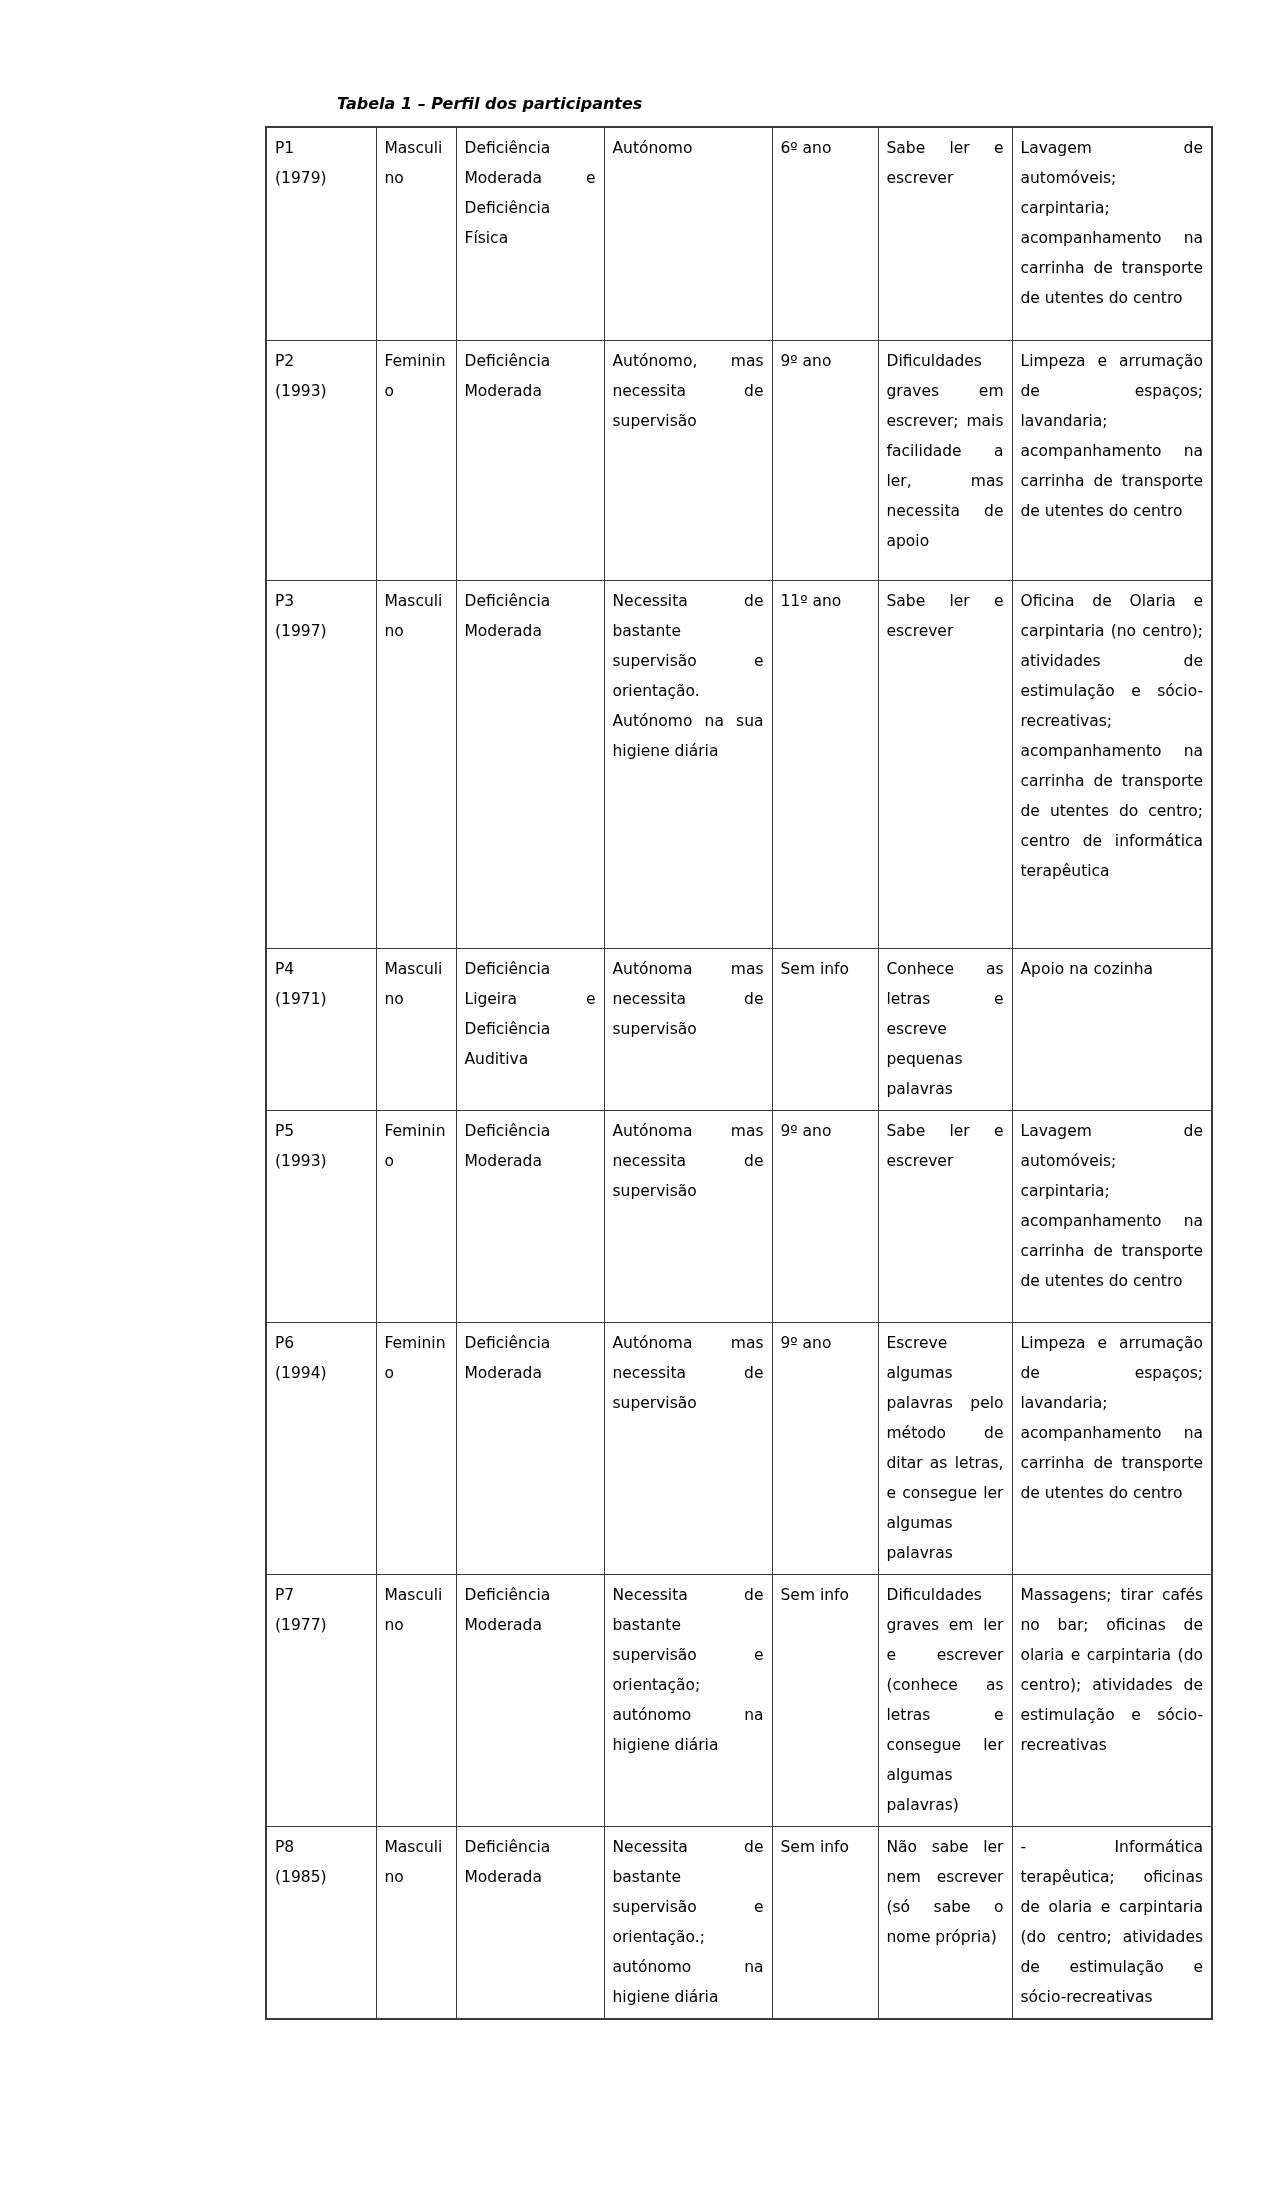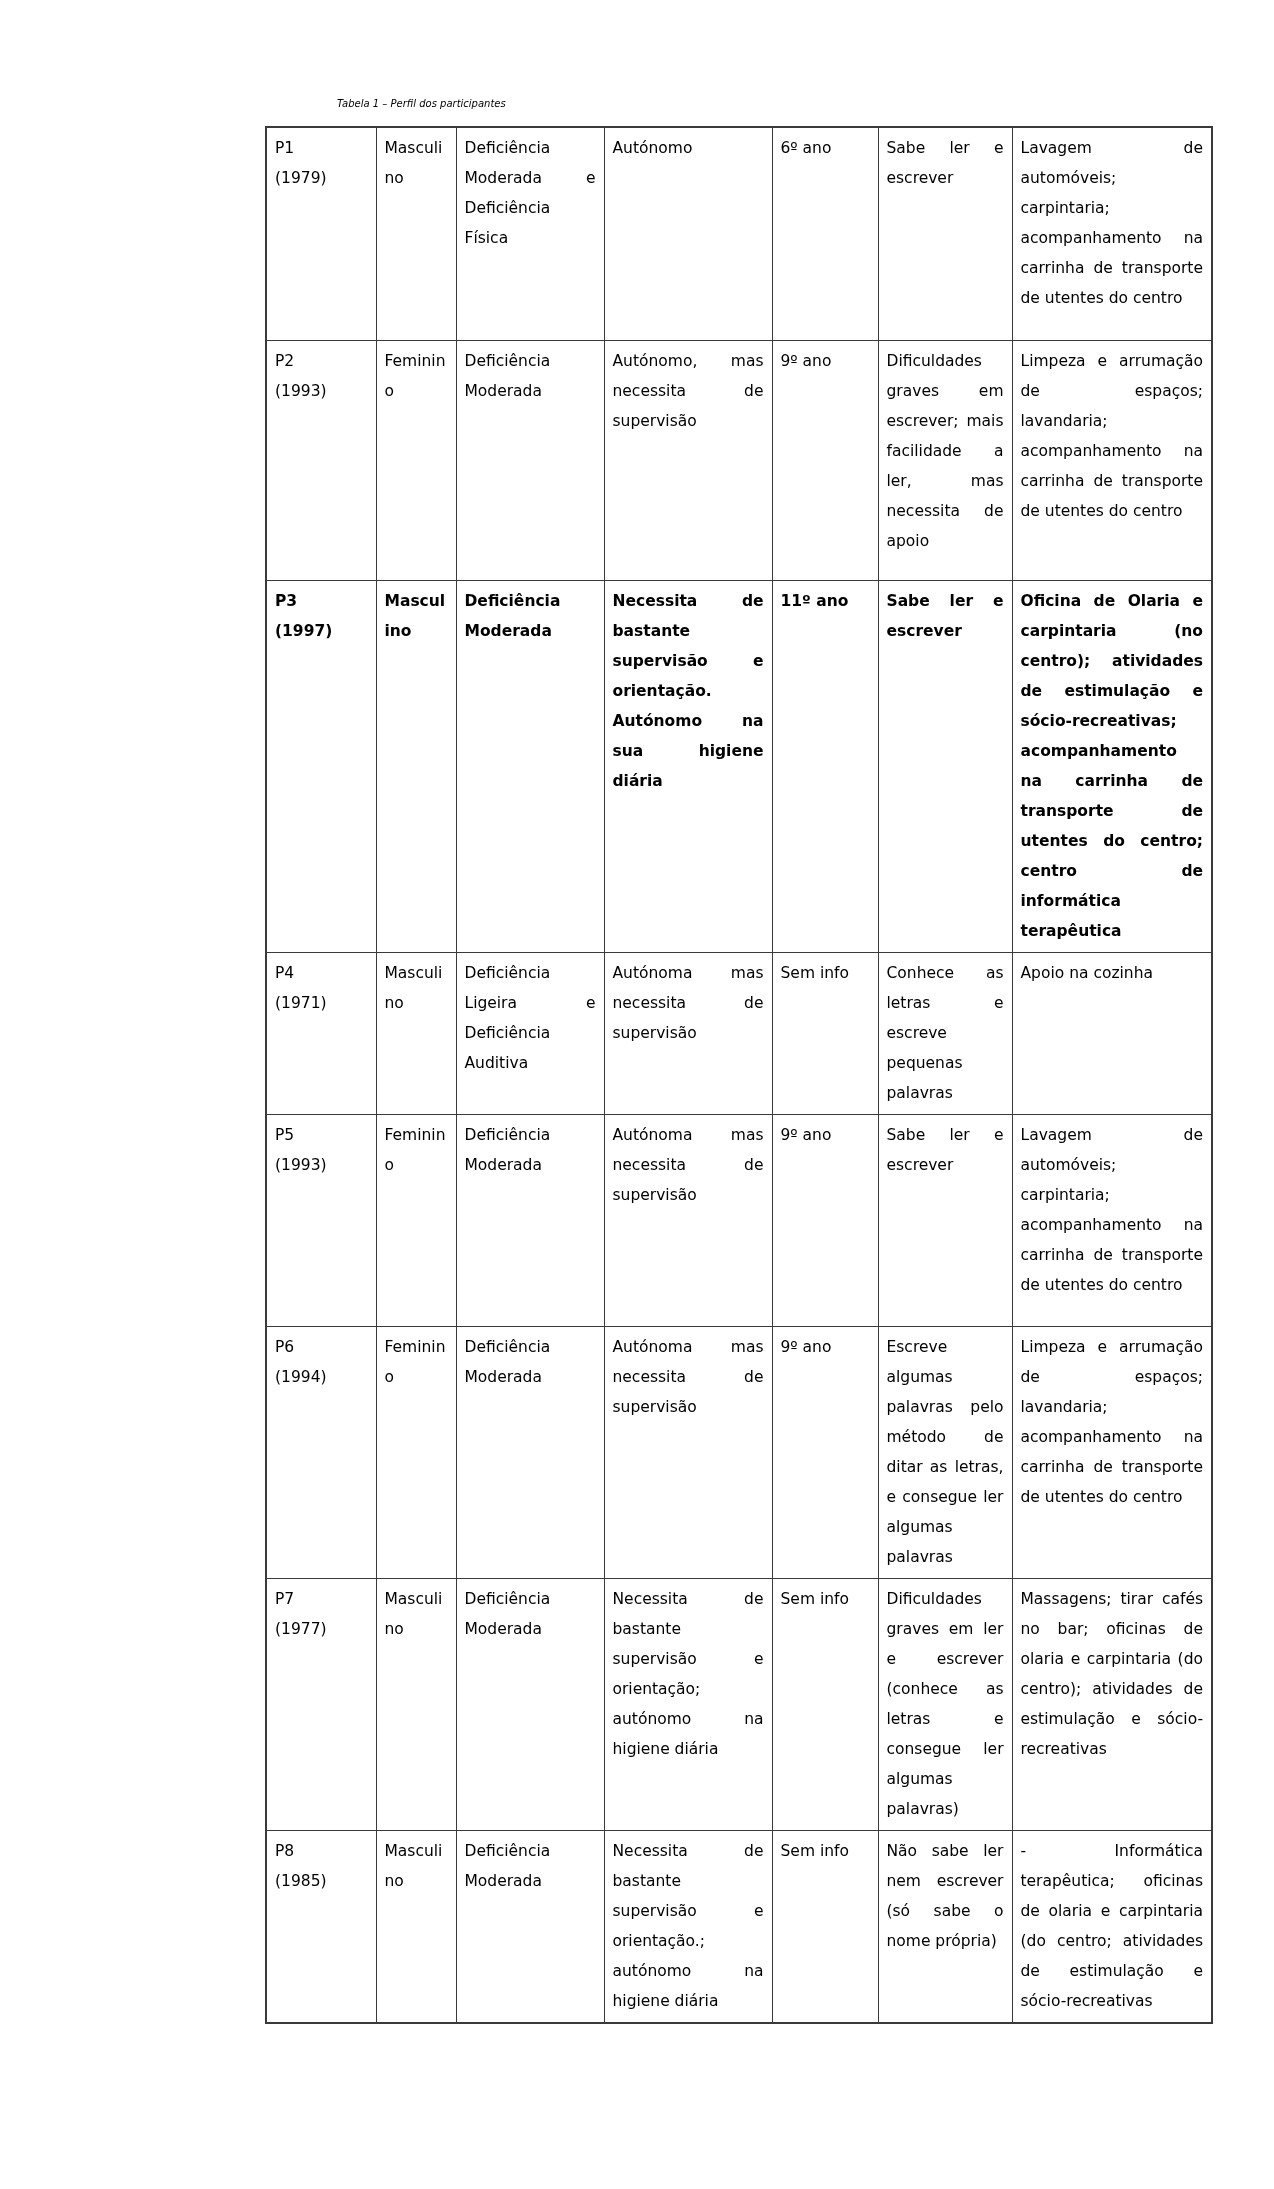--- a/index.html
+++ b/index.html
@@ -14,24 +14,25 @@
     font-family: "DejaVu Sans", "Liberation Sans", sans-serif;
     color: #000000;
   }
   .doc {
     position: absolute;
     left: 265px;
     top: 92px;
   }
   .caption {
     font-style: italic;
-    font-size: 10px;
+    font-size: 16px;
     line-height: 24px;
     margin: 0 0 10px 72px;
     white-space: nowrap;
+    font-weight: bold;
   }
   table.profile {
     border-collapse: collapse;
     table-layout: fixed;
     border: 2px solid #3a3a3a;
   }
   table.profile th,
   table.profile td {
     border: 1.5px solid #3a3a3a;
     vertical-align: top;
@@ -43,21 +44,21 @@
     word-break: normal;
   }
   table.profile th {
     font-weight: bold;
     text-align: justify;
   }
   
   tr.hdr  { height: 93px;  }
   tr.r1   { height: 213px; }
   tr.r2   { height: 240px; padding-left: 40px; }
-  tr.r3   { height: 368px; font-weight: bold; }
+  tr.r3   { height: 368px; }
   tr.r4   { height: 156px; margin-top: 16px; }
   tr.r5   { height: 212px; margin-top: 28px; }
   tr.r6   { height: 238px; }
   tr.r7   { height: 240px; }
   tr.r8   { height: 178px; }
   
   col.c-part  { width: 110px; }
   col.c-gen   { width: 80px;  }
   col.c-grav  { width: 148px; }
   col.c-auto  { width: 168px; }

